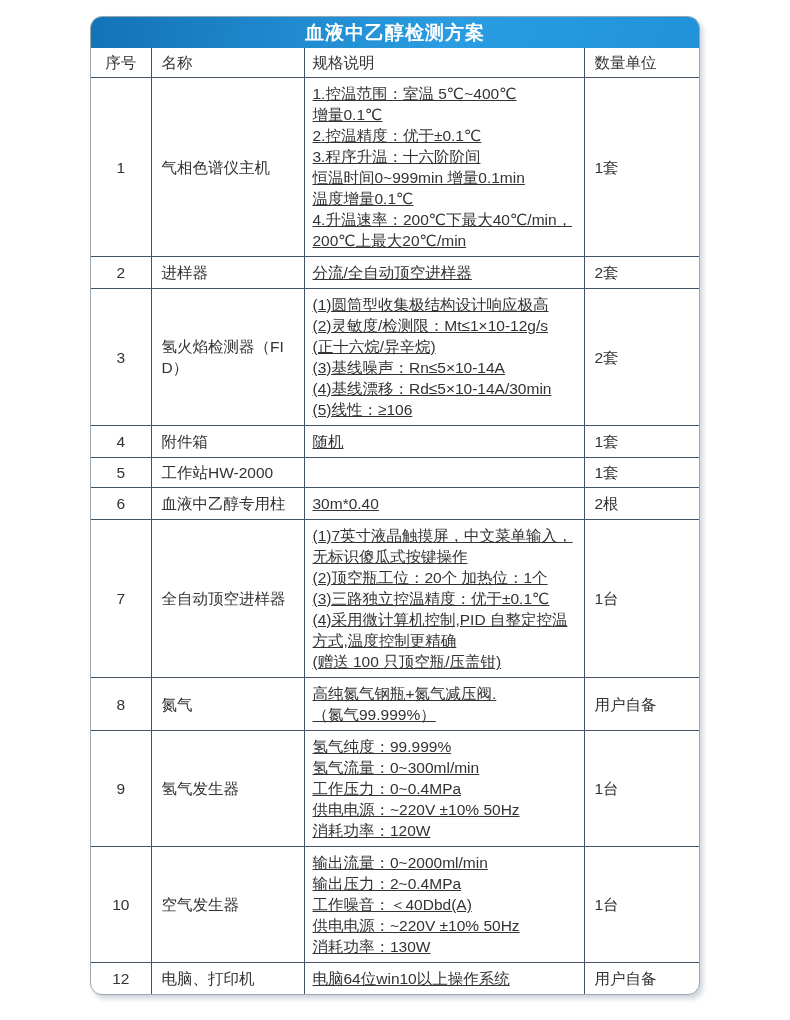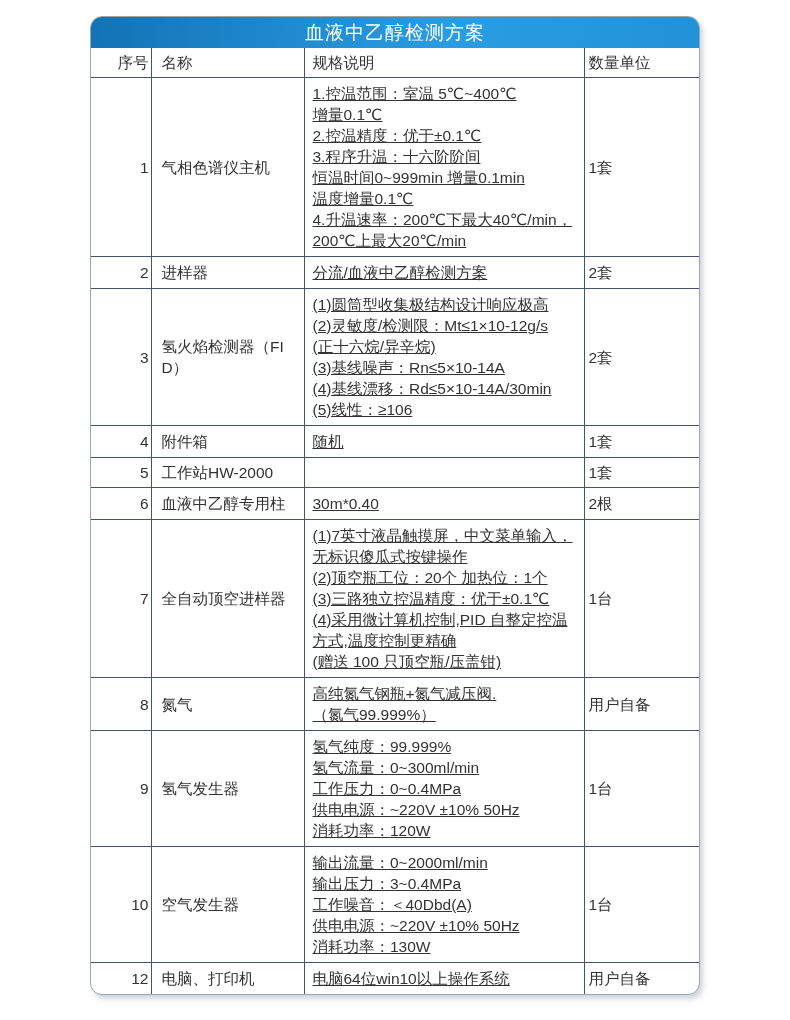--- a/index.html
+++ b/index.html
@@ -23,21 +23,21 @@
     border-radius:12px;
     overflow:hidden;
     box-shadow:3px 4px 5px rgba(150,165,180,.45);
     background:#fff;
   }
   .card-title{
     height:31px;
     line-height:31px;
     text-align:center;
     font-size:19px;
-    font-weight:normal;
+    font-weight:bold;
     color:#ffffff;
     letter-spacing:1px;
     background:linear-gradient(100deg,var(--grad1) 0%,var(--grad2) 60%,#2192d8 100%);
   }
   table{
     width:100%;
     border-collapse:collapse;
     table-layout:fixed;
   }
   th,td{
@@ -51,24 +51,24 @@
     padding:4px 8px;
     text-align:left;
     word-break:break-all;
   }
   th:last-child,td:last-child{border-right:none;}
   tbody tr:last-child td{border-bottom:none;}
   .col0{width:60px;}
   .col1{width:153px;}
   .col2{width:280px;}
   .col3{width:117px;}
-  .cell-no{text-align:right;padding-left:2px;padding-right:2px;}
+  .cell-no{text-align:center;padding-left:2px;padding-right:2px;}
   .cell-name{padding-left:10px;margin-top:31px;}
   .cell-spec{padding:5px 6px 5px 8px;text-decoration:underline;}
-  .cell-qty{padding-left:4px;}
+  .cell-qty{padding-left:10px;}
   .spec-line{line-height:21px;}
 </style>
 </head>
 <body>
 
 <div class="card">
   <div class="card-title">血液中乙醇检测方案</div>
   <table>
     <thead>
       <tr>
@@ -91,21 +91,21 @@
             <div class="spec-line">温度增量0.1℃</div>
             <div class="spec-line">4.升温速率：200℃下最大40℃/min，</div>
             <div class="spec-line">200℃上最大20℃/min</div>
           </td>
           <td class="col3 cell-qty">1套</td>
         </tr>
         <tr>
           <td class="col0 cell-no">2</td>
           <td class="col1 cell-name">进样器</td>
           <td class="col2 cell-spec">
-            <div class="spec-line">分流/血液中乙醇检测方案</div>
+            <div class="spec-line">分流/全自动顶空进样器</div>
           </td>
           <td class="col3 cell-qty">2套</td>
         </tr>
         <tr>
           <td class="col0 cell-no">3</td>
           <td class="col1 cell-name">氢火焰检测器（FID）</td>
           <td class="col2 cell-spec">
             <div class="spec-line">(1)圆筒型收集极结构设计响应极高</div>
             <div class="spec-line">(2)灵敏度/检测限：Mt≤1×10-12g/s</div>
             <div class="spec-line">(正十六烷/异辛烷)</div>
@@ -170,21 +170,21 @@
             <div class="spec-line">供电电源：~220V ±10% 50Hz</div>
             <div class="spec-line">消耗功率：120W</div>
           </td>
           <td class="col3 cell-qty">1台</td>
         </tr>
         <tr>
           <td class="col0 cell-no">10</td>
           <td class="col1 cell-name">空气发生器</td>
           <td class="col2 cell-spec">
             <div class="spec-line">输出流量：0~2000ml/min</div>
-            <div class="spec-line">输出压力：3~0.4MPa</div>
+            <div class="spec-line">输出压力：2~0.4MPa</div>
             <div class="spec-line">工作噪音：＜40Dbd(A)</div>
             <div class="spec-line">供电电源：~220V ±10% 50Hz</div>
             <div class="spec-line">消耗功率：130W</div>
           </td>
           <td class="col3 cell-qty">1台</td>
         </tr>
         <tr>
           <td class="col0 cell-no">12</td>
           <td class="col1 cell-name">电脑、打印机</td>
           <td class="col2 cell-spec">

